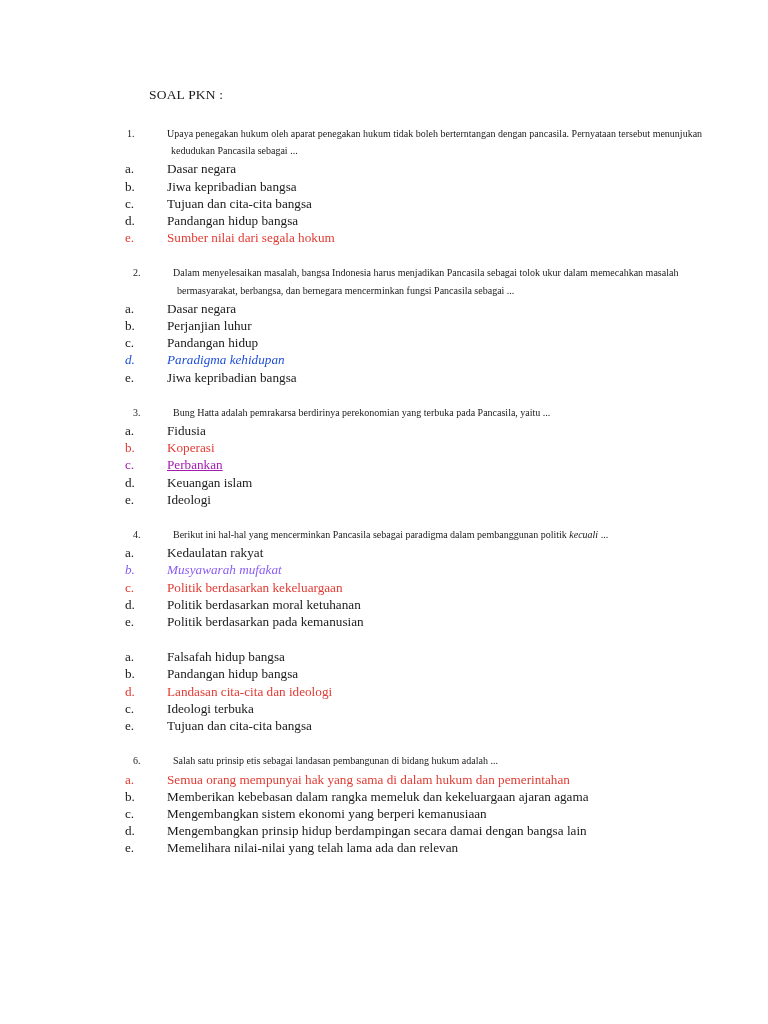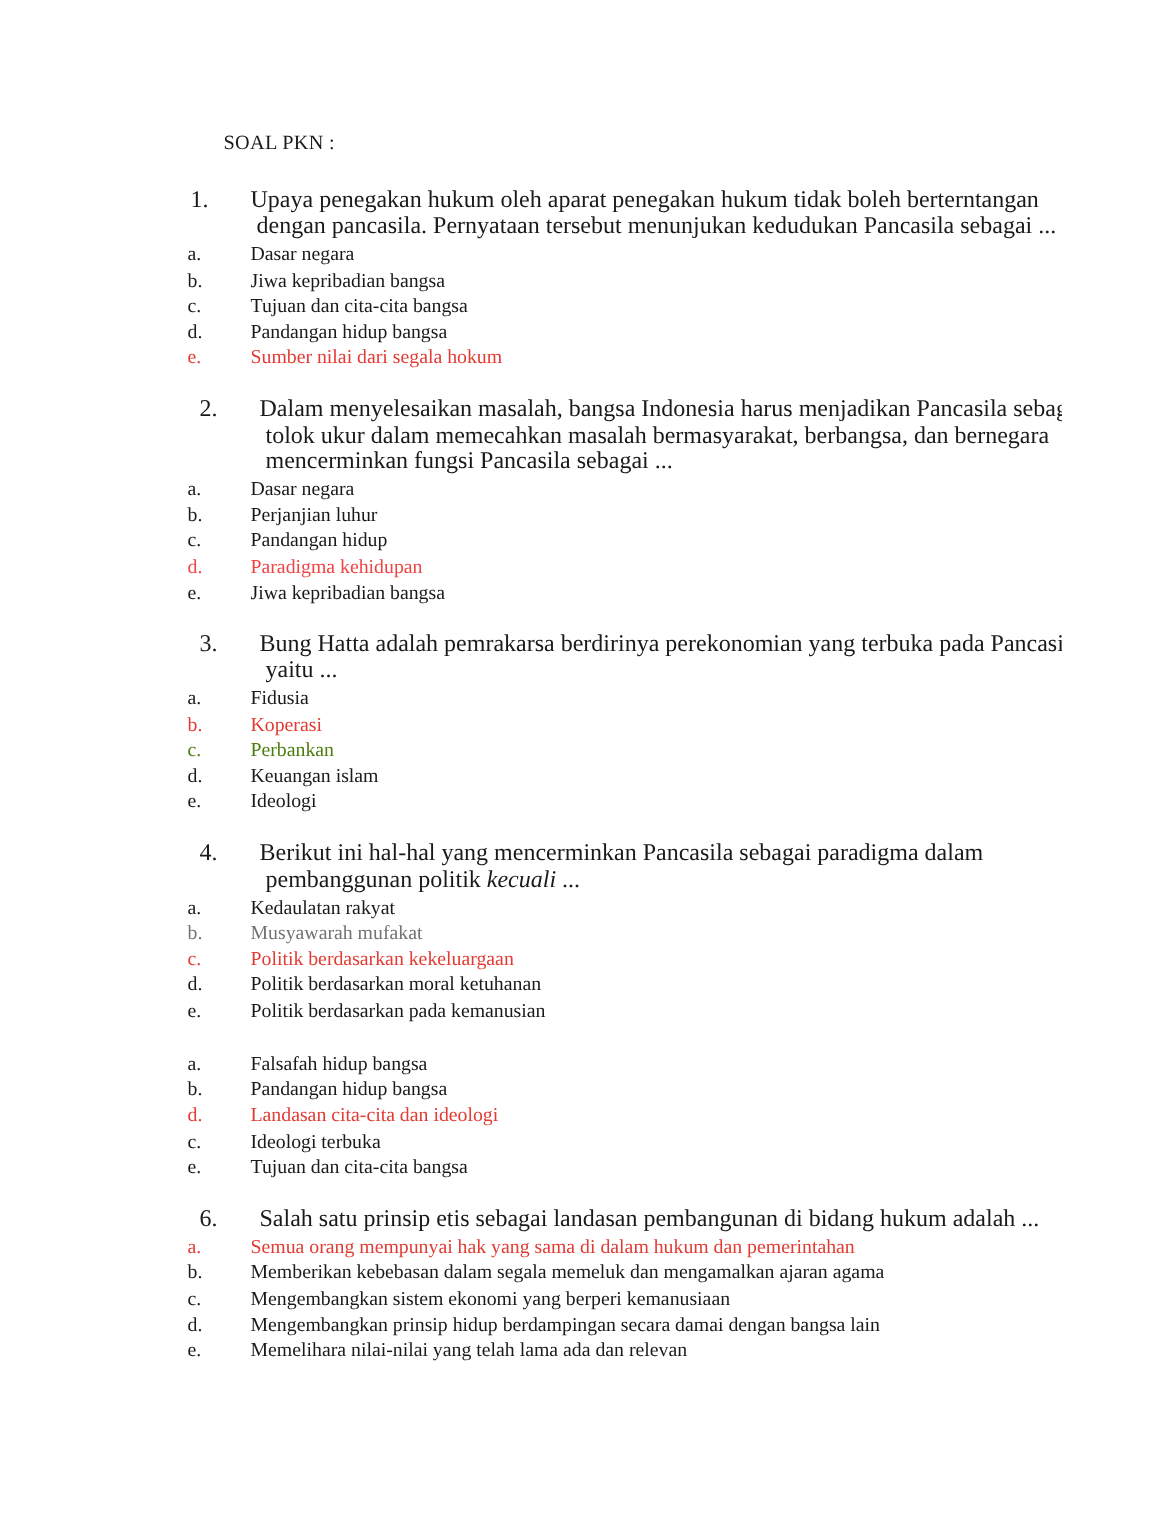--- a/index.html
+++ b/index.html
@@ -29,21 +29,21 @@
     font-size: 13.5px;
     line-height: 17px;
     letter-spacing: 0.2px;
     margin: 0 0 22px 0;
     color: #1a1a1a;
   }
   .question-block {
     margin-bottom: 18px;
   }
   .q-stem {
-    font-size: 16px;
+    font-size: 10px;
     line-height: 17.2px;
     margin: 0 0 1px 0;
     padding-left: 22px;
     text-indent: -22px;
     color: #1a1a1a;
   }
   .question-block.indented .q-stem {
     padding-left: 28px;
     text-indent: -22px;
   }
@@ -95,58 +95,58 @@
             <li class="option" style="color: rgb(26, 26, 26);"><span class="opt-letter">d.</span><span>Pandangan hidup bangsa</span></li>
             <li class="option correct" style="color: rgb(226, 59, 51);"><span class="opt-letter">e.</span><span>Sumber nilai dari segala hokum</span></li>
           </ul>
         </div>
         <div class="question-block indented">
           <p class="q-stem" style="color: rgb(26, 26, 26);"><span class="q-num">2.</span><span>Dalam menyelesaikan masalah, bangsa Indonesia harus menjadikan Pancasila sebagai tolok ukur dalam memecahkan masalah bermasyarakat, berbangsa, dan bernegara mencerminkan fungsi Pancasila sebagai ...</span></p>
           <ul class="options">
             <li class="option" style="color: rgb(26, 26, 26);"><span class="opt-letter">a.</span><span>Dasar negara</span></li>
             <li class="option" style="color: rgb(26, 26, 26);"><span class="opt-letter">b.</span><span>Perjanjian luhur</span></li>
             <li class="option" style="color: rgb(26, 26, 26);"><span class="opt-letter">c.</span><span>Pandangan hidup</span></li>
-            <li class="option correct" style="color: #ef4444;"><span class="opt-letter">d.</span><span>Paradigma kehidupan</span></li>
+            <li class="option correct" style="color: #1d4ed8; font-style: italic;"><span class="opt-letter">d.</span><span>Paradigma kehidupan</span></li>
             <li class="option" style="color: rgb(26, 26, 26);"><span class="opt-letter">e.</span><span>Jiwa kepribadian bangsa</span></li>
           </ul>
         </div>
         <div class="question-block indented">
           <p class="q-stem" style="color: rgb(26, 26, 26);"><span class="q-num">3.</span><span>Bung Hatta adalah pemrakarsa berdirinya perekonomian yang terbuka pada Pancasila, yaitu ...</span></p>
           <ul class="options">
             <li class="option" style="color: rgb(26, 26, 26);"><span class="opt-letter">a.</span><span>Fidusia</span></li>
             <li class="option correct" style="color: rgb(226, 59, 51);"><span class="opt-letter">b.</span><span>Koperasi</span></li>
-            <li class="option" style="color: #4d7c0f;"><span class="opt-letter">c.</span><span>Perbankan</span></li>
+            <li class="option" style="color: #a21caf; text-decoration: underline;"><span class="opt-letter">c.</span><span>Perbankan</span></li>
             <li class="option" style="color: rgb(26, 26, 26);"><span class="opt-letter">d.</span><span>Keuangan islam</span></li>
             <li class="option" style="color: rgb(26, 26, 26);"><span class="opt-letter">e.</span><span>Ideologi</span></li>
           </ul>
         </div>
         <div class="question-block indented">
           <p class="q-stem" style="color: rgb(26, 26, 26);"><span class="q-num">4.</span><span>Berikut ini hal-hal yang mencerminkan Pancasila sebagai paradigma dalam pembanggunan politik </span><em class="ital">kecuali</em><span> ...</span></p>
           <ul class="options">
             <li class="option" style="color: rgb(26, 26, 26);"><span class="opt-letter">a.</span><span>Kedaulatan rakyat</span></li>
-            <li class="option" style="color: #737373;"><span class="opt-letter">b.</span><span>Musyawarah mufakat</span></li>
+            <li class="option" style="color: #8b5cf6; font-style: italic;"><span class="opt-letter">b.</span><span>Musyawarah mufakat</span></li>
             <li class="option correct" style="color: rgb(226, 59, 51);"><span class="opt-letter">c.</span><span>Politik berdasarkan kekeluargaan</span></li>
             <li class="option" style="color: rgb(26, 26, 26);"><span class="opt-letter">d.</span><span>Politik berdasarkan moral ketuhanan</span></li>
             <li class="option" style="color: rgb(26, 26, 26);"><span class="opt-letter">e.</span><span>Politik berdasarkan pada kemanusian</span></li>
           </ul>
         </div>
         <div class="question-block indented">
           <ul class="options">
             <li class="option" style="color: rgb(26, 26, 26);"><span class="opt-letter">a.</span><span>Falsafah hidup bangsa</span></li>
             <li class="option" style="color: rgb(26, 26, 26);"><span class="opt-letter">b.</span><span>Pandangan hidup bangsa</span></li>
             <li class="option correct" style="color: rgb(226, 59, 51);"><span class="opt-letter">d.</span><span>Landasan cita-cita dan ideologi</span></li>
             <li class="option" style="color: rgb(26, 26, 26);"><span class="opt-letter">c.</span><span>Ideologi terbuka</span></li>
             <li class="option" style="color: rgb(26, 26, 26);"><span class="opt-letter">e.</span><span>Tujuan dan cita-cita bangsa</span></li>
           </ul>
         </div>
         <div class="question-block indented">
           <p class="q-stem" style="color: rgb(26, 26, 26);"><span class="q-num">6.</span><span>Salah satu prinsip etis sebagai landasan pembangunan di bidang hukum adalah ...</span></p>
           <ul class="options">
             <li class="option correct" style="color: rgb(226, 59, 51);"><span class="opt-letter">a.</span><span>Semua orang mempunyai hak yang sama di dalam hukum dan pemerintahan</span></li>
-            <li class="option" style="color: rgb(26, 26, 26);"><span class="opt-letter">b.</span><span>Memberikan kebebasan dalam segala memeluk dan mengamalkan ajaran agama</span></li>
+            <li class="option" style="color: rgb(26, 26, 26);"><span class="opt-letter">b.</span><span>Memberikan kebebasan dalam rangka memeluk dan kekeluargaan ajaran agama</span></li>
             <li class="option" style="color: rgb(26, 26, 26);"><span class="opt-letter">c.</span><span>Mengembangkan sistem ekonomi yang berperi kemanusiaan</span></li>
             <li class="option" style="color: rgb(26, 26, 26);"><span class="opt-letter">d.</span><span>Mengembangkan prinsip hidup berdampingan secara damai dengan bangsa lain</span></li>
             <li class="option" style="color: rgb(26, 26, 26);"><span class="opt-letter">e.</span><span>Memelihara nilai-nilai yang telah lama ada dan relevan</span></li>
           </ul>
         </div>
       </div>
   </div>
 </div>
 
 </body></html>

